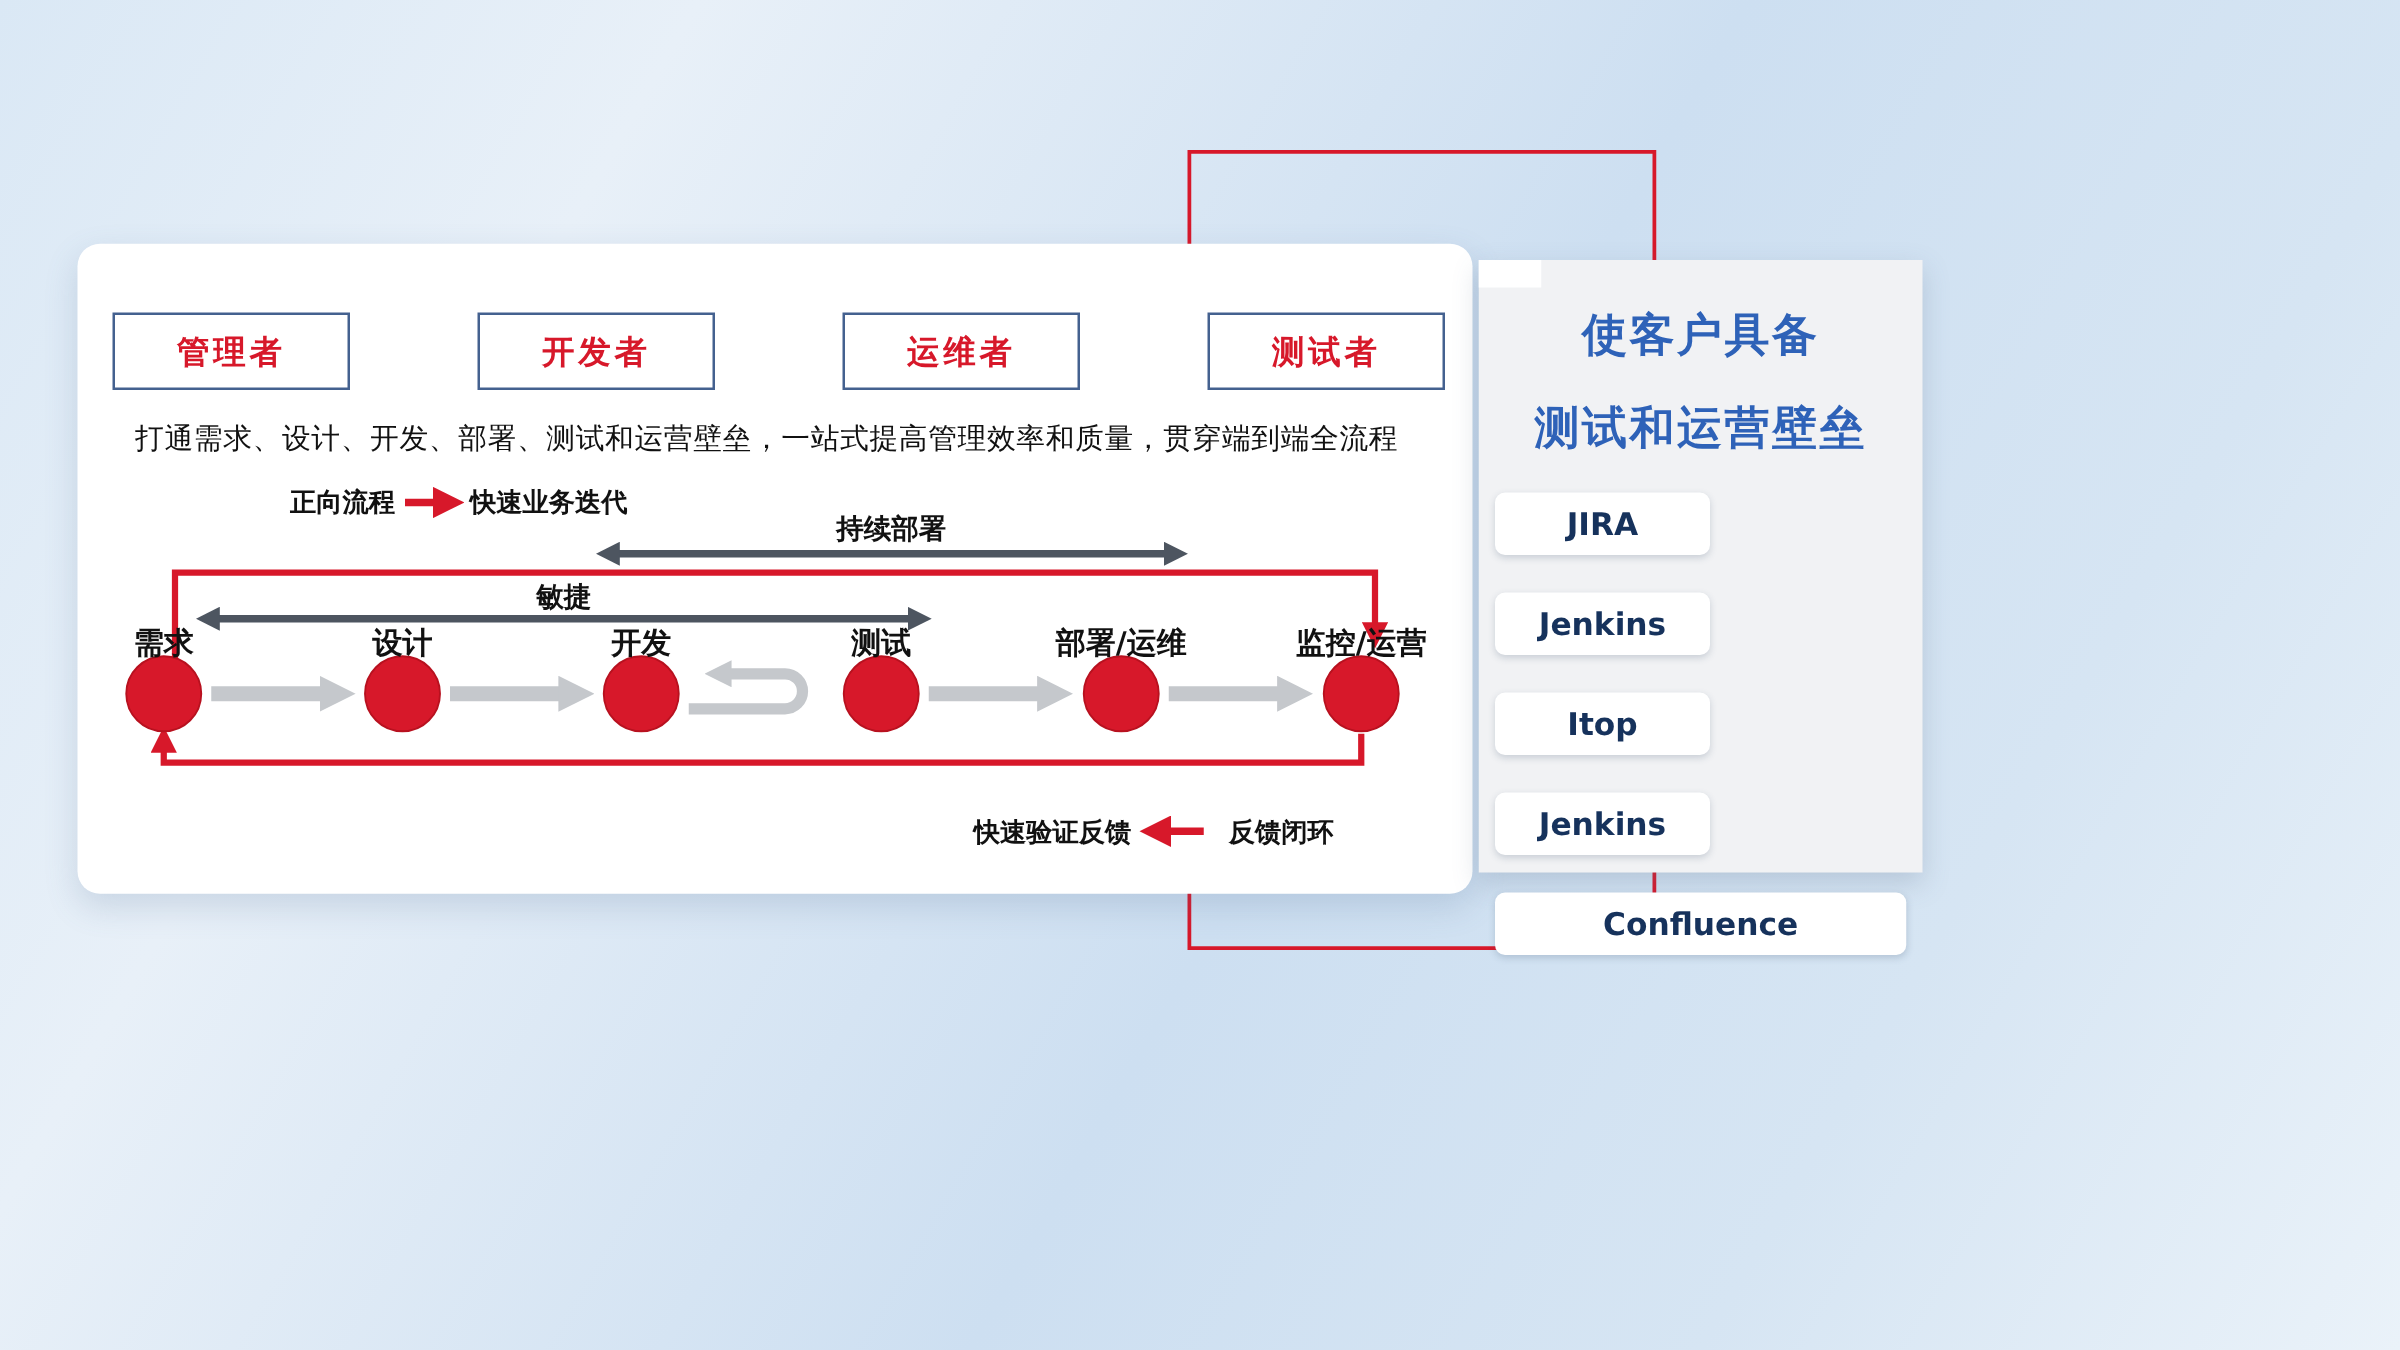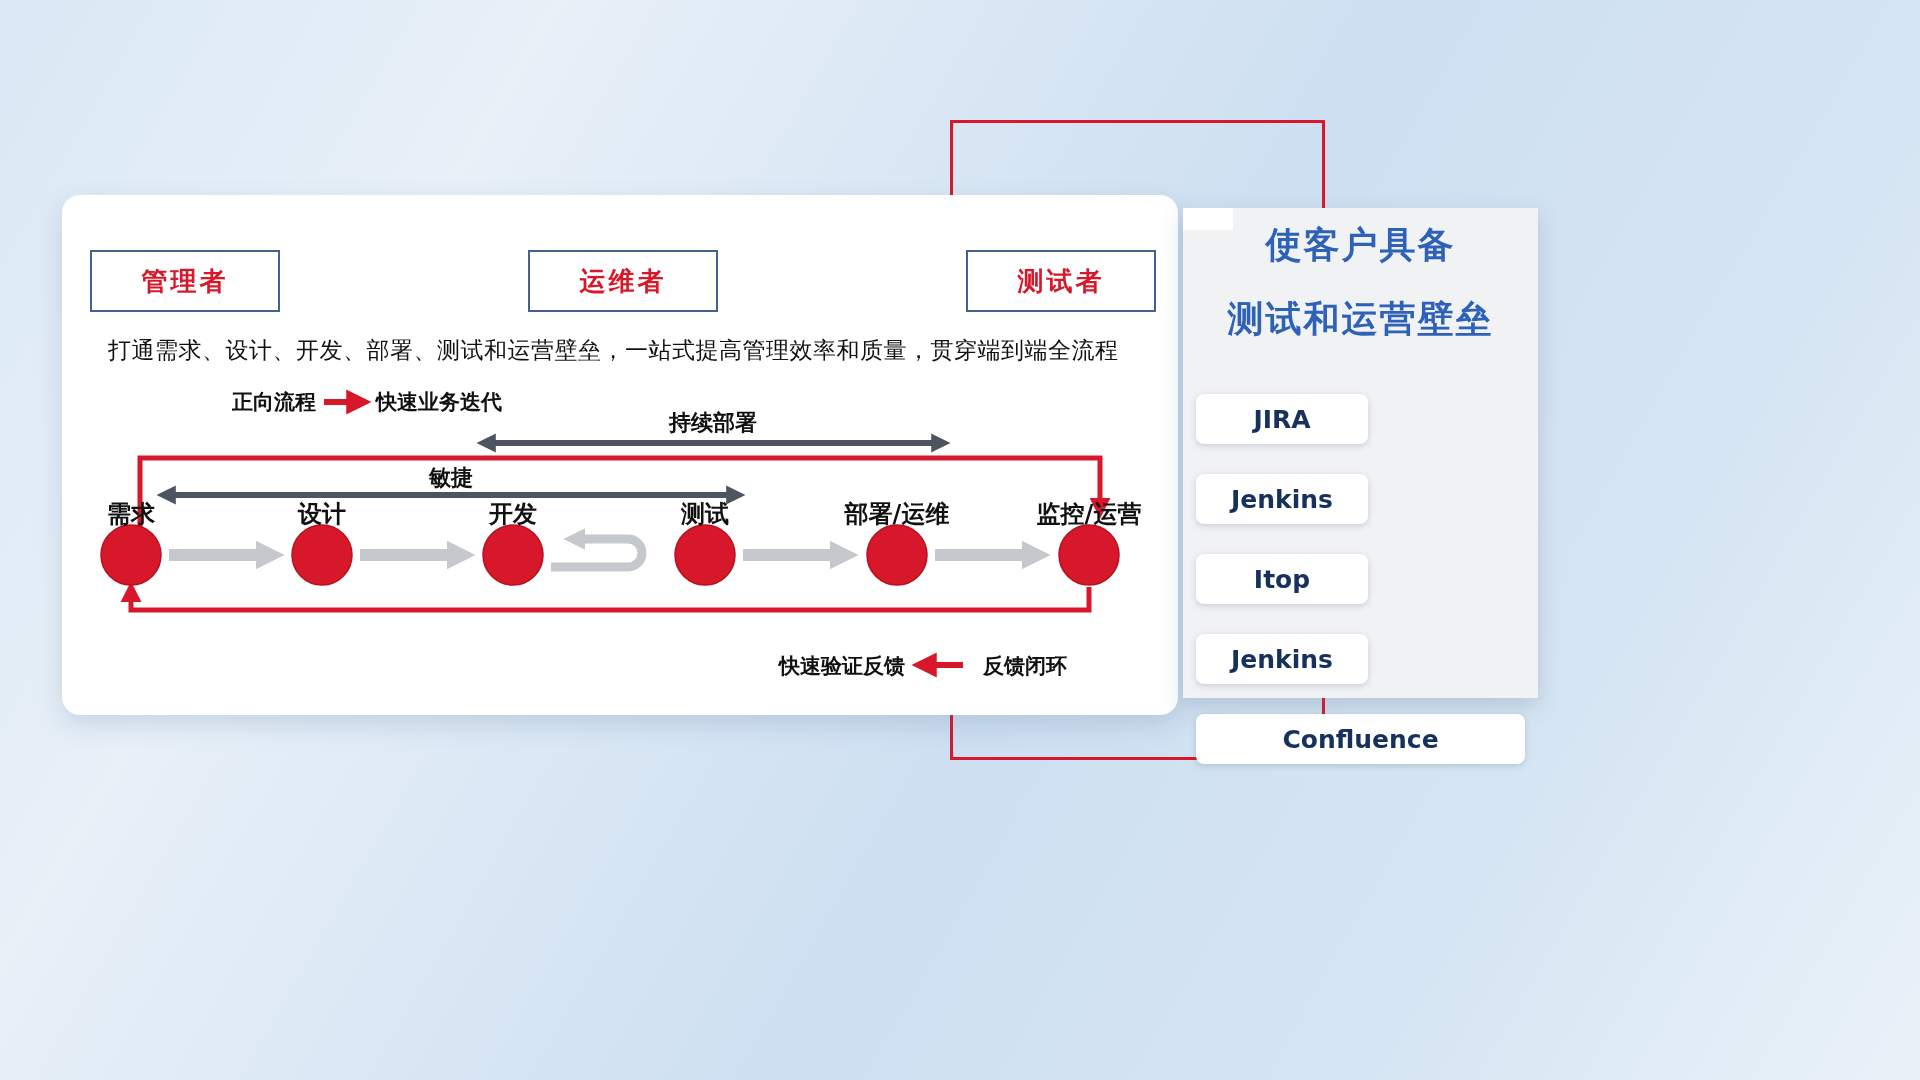--- a/index.html
+++ b/index.html
@@ -68,21 +68,21 @@
   
   .right-panel{
     position:absolute;left:1183px;top:208px;width:355px;height:490px;
     background:#f1f2f4;z-index:3;
     box-shadow:0 8px 20px rgba(90,110,140,.25);
   }
   .panel-notch{
     position:absolute;left:0;top:0;width:50px;height:22px;background:#ffffff;
   }
   .panel-title{
-    text-align:center;color:var(--blue-title);
+    padding-top:24px;text-align:center;color:var(--blue-title);
     font-size:36px;font-weight:bold;letter-spacing:2px;line-height:74px;
     white-space:nowrap;
   }
   .tools{
     position:absolute;left:13px;right:13px;top:186px;
     display:flex;flex-wrap:wrap;justify-content:space-between;row-gap:30px;
   }
   .tool{
     width:172px;height:50px;background:#ffffff;border-radius:8px;
     display:flex;align-items:center;justify-content:center;
@@ -95,20 +95,21 @@
 <body>
 
 <div class="stage">
 
   <div class="red-frame"></div>
 
   <div class="main-card">
 
     <div class="roles">
       <div class="role-box">管理者</div>
+      <div class="role-box">开发者</div>
       <div class="role-box">运维者</div>
       <div class="role-box">测试者</div>
     </div>
 
     <div class="subtitle">打通需求、设计、开发、部署、测试和运营壁垒，一站式提高管理效率和质量，贯穿端到端全流程</div>
 
     <svg class="diagram" width="1116" height="520" viewBox="0 0 1116 520">
       <defs>
         <marker id="mRed" viewBox="0 0 10 10" refX="1.5" refY="5" markerWidth="4.2" markerHeight="4.2" orient="auto">
           <path d="M0 0 L10 5 L0 10 z" class="fill-red"></path>

